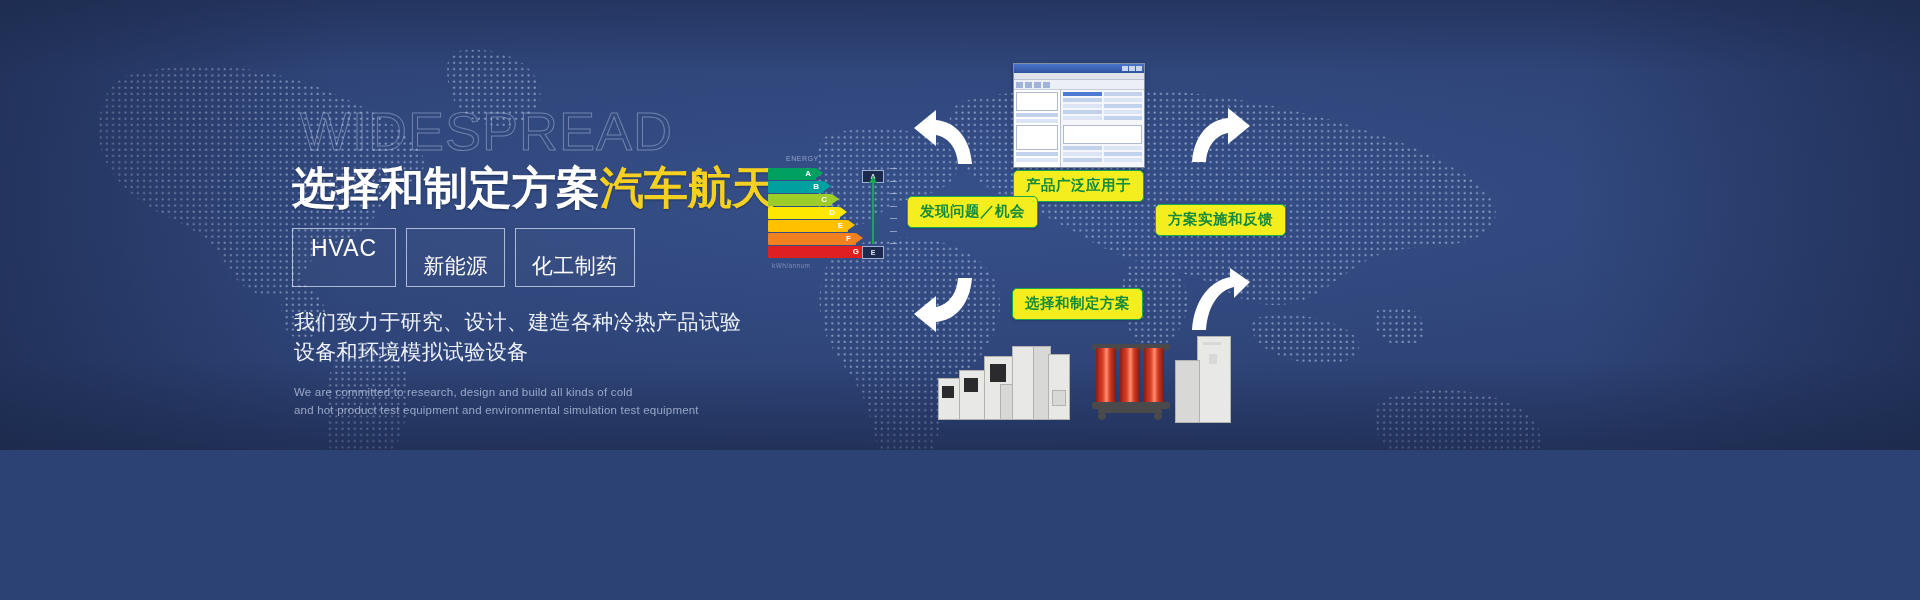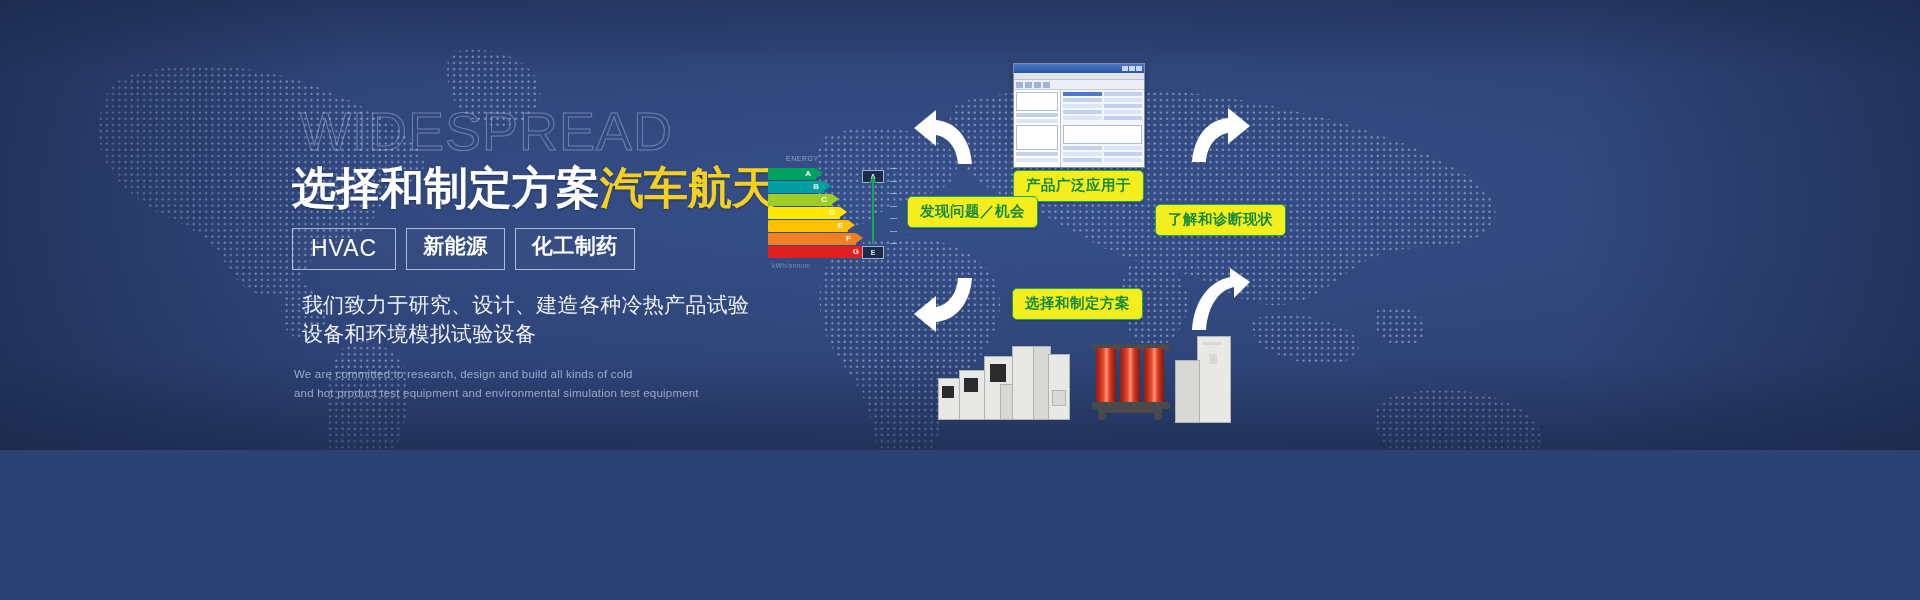--- a/index.html
+++ b/index.html
@@ -59,30 +59,30 @@
   .headline .hl{ color:#f5d020; }
   .tags{
     margin-top:14px;
     display:flex;
     gap:10px;
   }
   .tag{
     border:1px solid rgba(214,224,244,.75);
     color:#ffffff;
     font-size:21px;
-    font-weight:bold;
+    font-weight:normal;
     letter-spacing:.5px;
-    padding:4px 16px 7px;
+    padding:24px 16px 7px;
     line-height:1.25;
     white-space:nowrap;
     background:rgba(255,255,255,.02);
   }
   .tag.latin{font-weight:400;font-size:23px;letter-spacing:1px;padding:5px 18px 6px;}
   .desc{
-    margin:20px 0 0 10px;
+    margin:20px 0 0 2px;
     font-size:21px;
     line-height:1.42;
     color:#edf1fa;
     font-weight:400;
     letter-spacing:.3px;
   }
   .desc div{white-space:nowrap;}
   .desc-en{
     margin:16px 0 0 2px;
     font-size:11.5px;
@@ -385,21 +385,21 @@
   </svg>
   <svg class="arrowsvg" style="left:912px;top:272px;width:70px;height:62px" viewBox="0 0 70 62">
     <path d="M46,6 C45,22 36,33 24,35 L24,24 L2,42 L24,60 L24,50 C44,48 58,32 60,6 Z" fill="#ffffff"></path>
   </svg>
   <svg class="arrowsvg" style="left:1182px;top:268px;width:70px;height:64px" viewBox="0 0 70 64">
     <path d="M24,62 C26,36 38,22 52,19 L52,30 L68,14 L48,0 L48,9 C28,13 12,32 10,62 Z" fill="#ffffff"></path>
   </svg>
 
   <div class="pill" id="pill-diagnose">产品广泛应用于</div>
   <div class="pill" id="pill-discover">发现问题／机会</div>
-  <div class="pill" id="pill-feedback">了解和诊断现状</div>
+  <div class="pill" id="pill-feedback">方案实施和反馈</div>
   <div class="pill" id="pill-plan">选择和制定方案</div>
 
   <div class="photo" id="photo-drives">
     <div class="pc" style="left:0;top:38px;width:20px;height:40px;"></div>
     <div class="pc scr" style="left:4px;top:46px;width:12px;height:12px;border:none;"></div>
     <div class="pc" style="left:21px;top:30px;width:24px;height:48px;"></div>
     <div class="pc scr" style="left:26px;top:38px;width:14px;height:14px;border:none;"></div>
     <div class="pc" style="left:46px;top:16px;width:28px;height:62px;"></div>
     <div class="pc scr" style="left:52px;top:24px;width:16px;height:18px;border:none;"></div>
     <div class="pc d" style="left:62px;top:44px;width:18px;height:34px;"></div>

